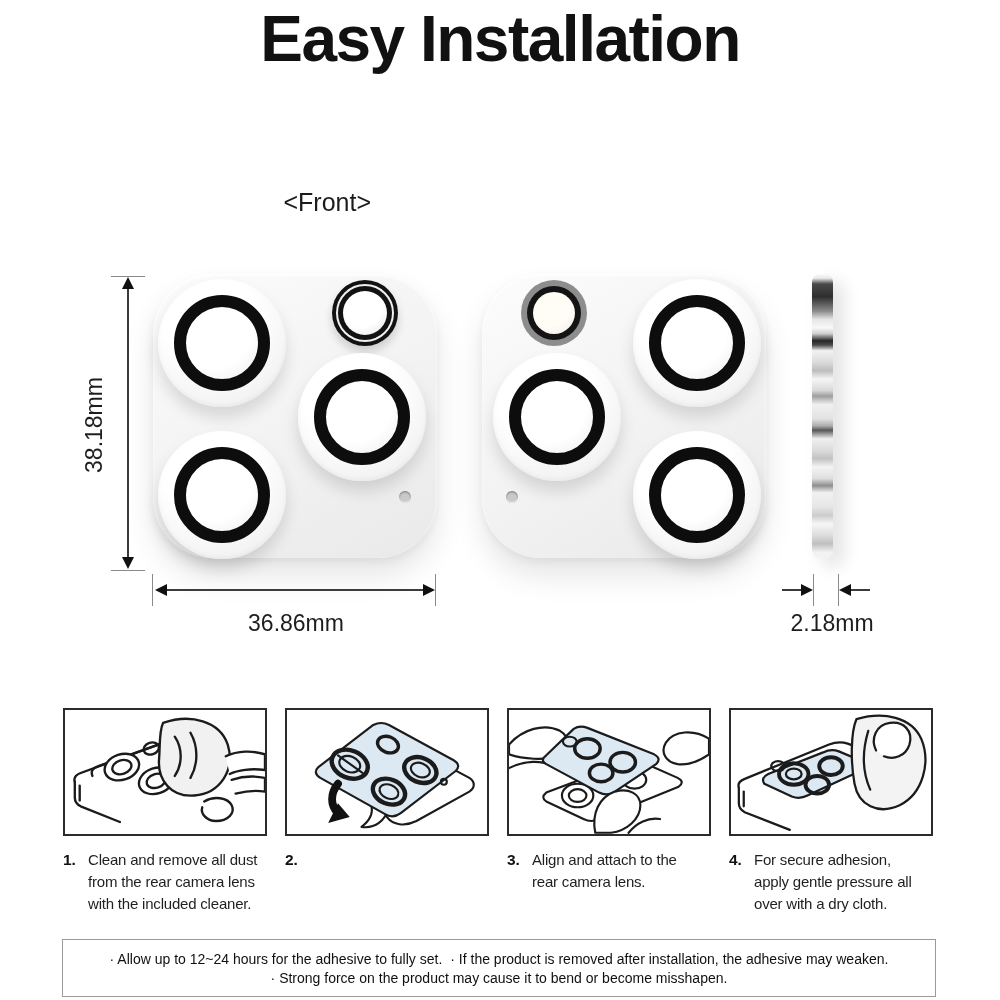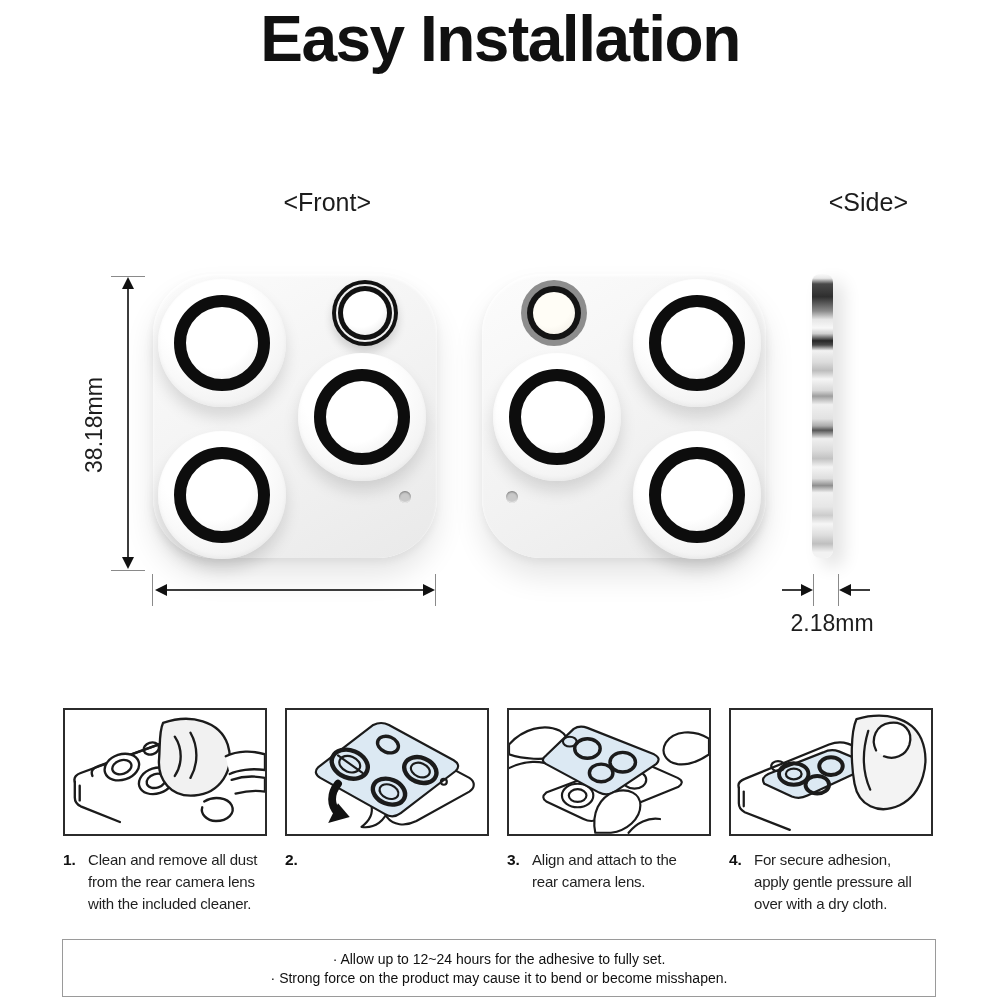--- a/index.html
+++ b/index.html
@@ -86,21 +86,20 @@
   .fline1{display:flex;gap:8px;white-space:nowrap;}
 </style>
 </head>
 <body>
 
 <div class="canvas">
 
   <div class="title">Easy Installation</div>
 
   <div class="viewlabel vl-front">&lt;Front&gt;</div>
-  <div class="viewlabel vl-side">&lt;Side&gt;</div>
 
   <div class="plate plate-front">
     <div class="platform" style="left:5px;top:5px;"></div>
     <div class="ring" style="left:21px;top:21px;"></div>
     <div class="mring" style="left:179px;top:6px;"></div>
     <div class="platform" style="left:145px;top:79px;"></div>
     <div class="ring" style="left:161px;top:95px;"></div>
     <div class="platform" style="left:5px;top:157px;"></div>
     <div class="ring" style="left:21px;top:173px;"></div>
     <div class="hole" style="left:246px;top:217px;"></div>
@@ -124,20 +123,21 @@
   <div class="dline-v" style="left:127px;top:282px;height:282px;"></div>
   <div class="arr arr-up" style="left:122px;top:277px;"></div>
   <div class="arr arr-down" style="left:122px;top:557px;"></div>
   <div class="dimlabel dim-height">38.18mm</div>
 
   <div class="tick-v" style="left:152px;top:574px;"></div>
   <div class="tick-v" style="left:435px;top:574px;"></div>
   <div class="dline-h" style="left:160px;top:589px;width:270px;"></div>
   <div class="arr arr-left" style="left:155px;top:584px;"></div>
   <div class="arr arr-right" style="left:423px;top:584px;"></div>
+  <div class="dimlabel" style="left:214px;top:610px;width:164px;">36.86mm</div>
 
   <div class="tick-v" style="left:813px;top:574px;"></div>
   <div class="tick-v" style="left:838px;top:574px;"></div>
   <div class="dline-h" style="left:782px;top:589px;width:24px;"></div>
   <div class="arr arr-right" style="left:801px;top:584px;"></div>
   <div class="dline-h" style="left:846px;top:589px;width:24px;"></div>
   <div class="arr arr-left" style="left:839px;top:584px;"></div>
   <div class="dimlabel" style="left:752px;top:610px;width:160px;">2.18mm</div>
 
   <div class="steps">
@@ -251,17 +251,18 @@
 apply gentle pressure all
 over with a dry cloth.</span>
       </div>
     </div>
 
   </div>
 
   <div class="footer">
     <div class="fline1">
       <span>· Allow up to 12~24 hours for the adhesive to fully set.</span>
+      <span>· If the product is removed after installation, the adhesive may weaken.</span>
     </div>
     <div class="fline2">· Strong force on the product may cause it to bend or become misshapen.</div>
   </div>
 
 </div>
 
 </body></html>

